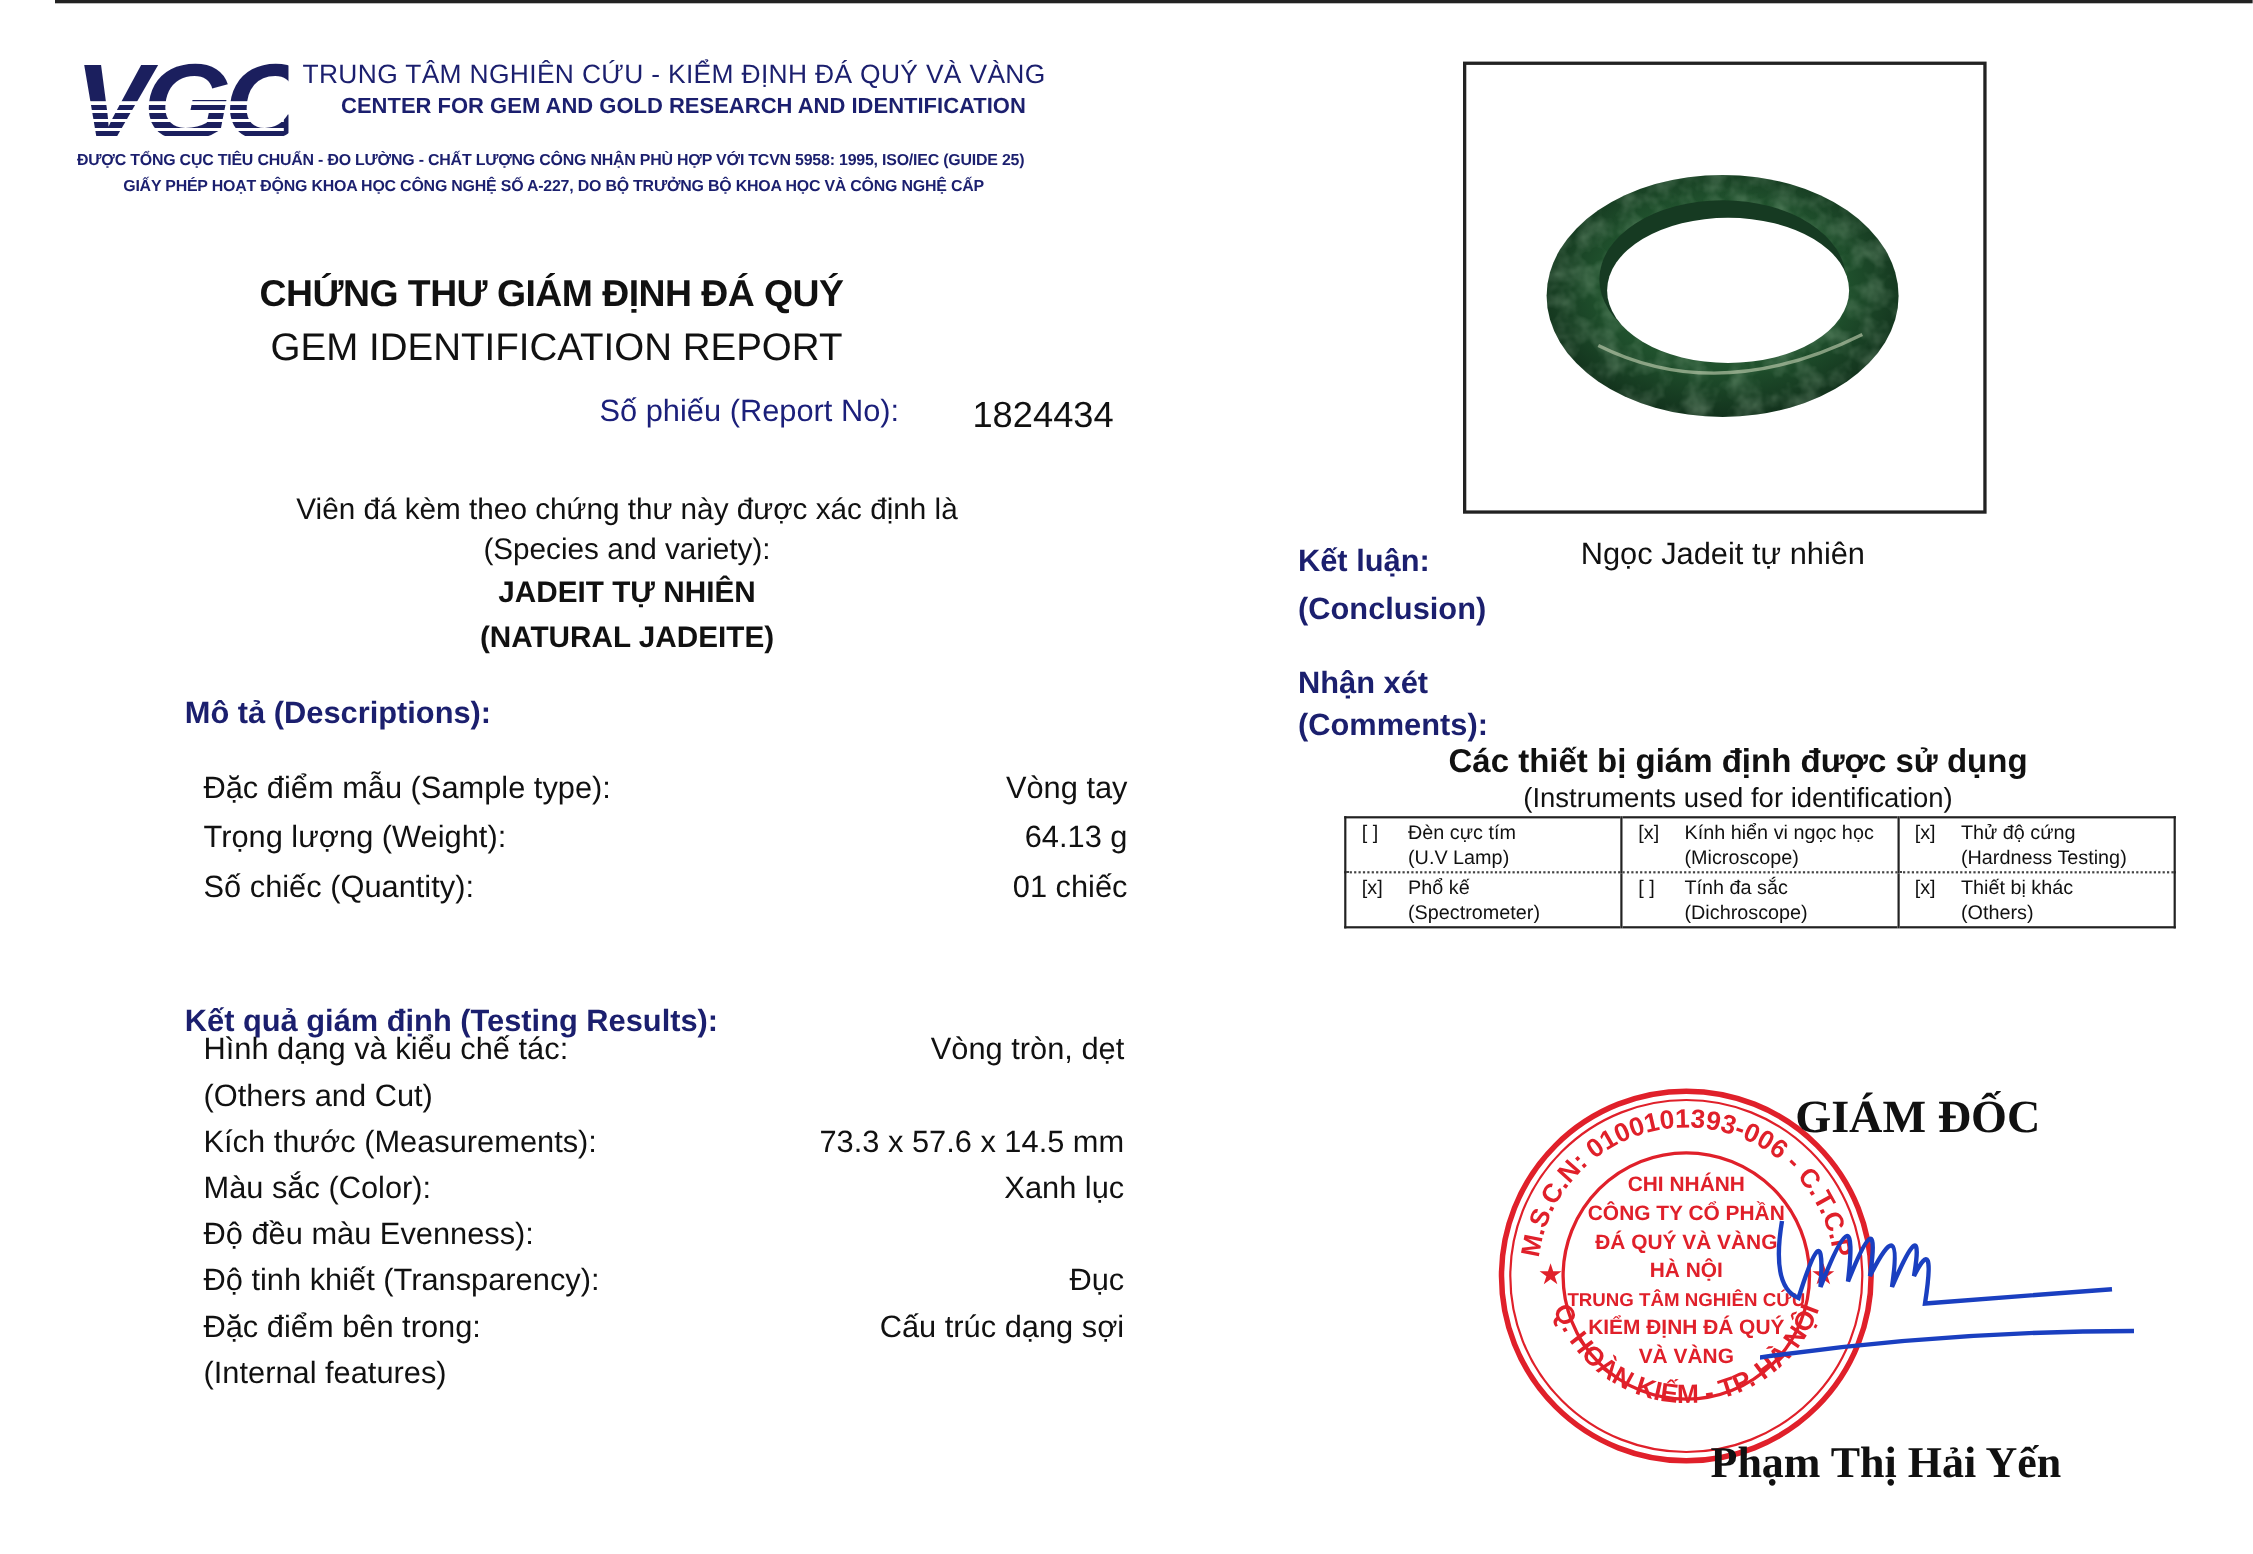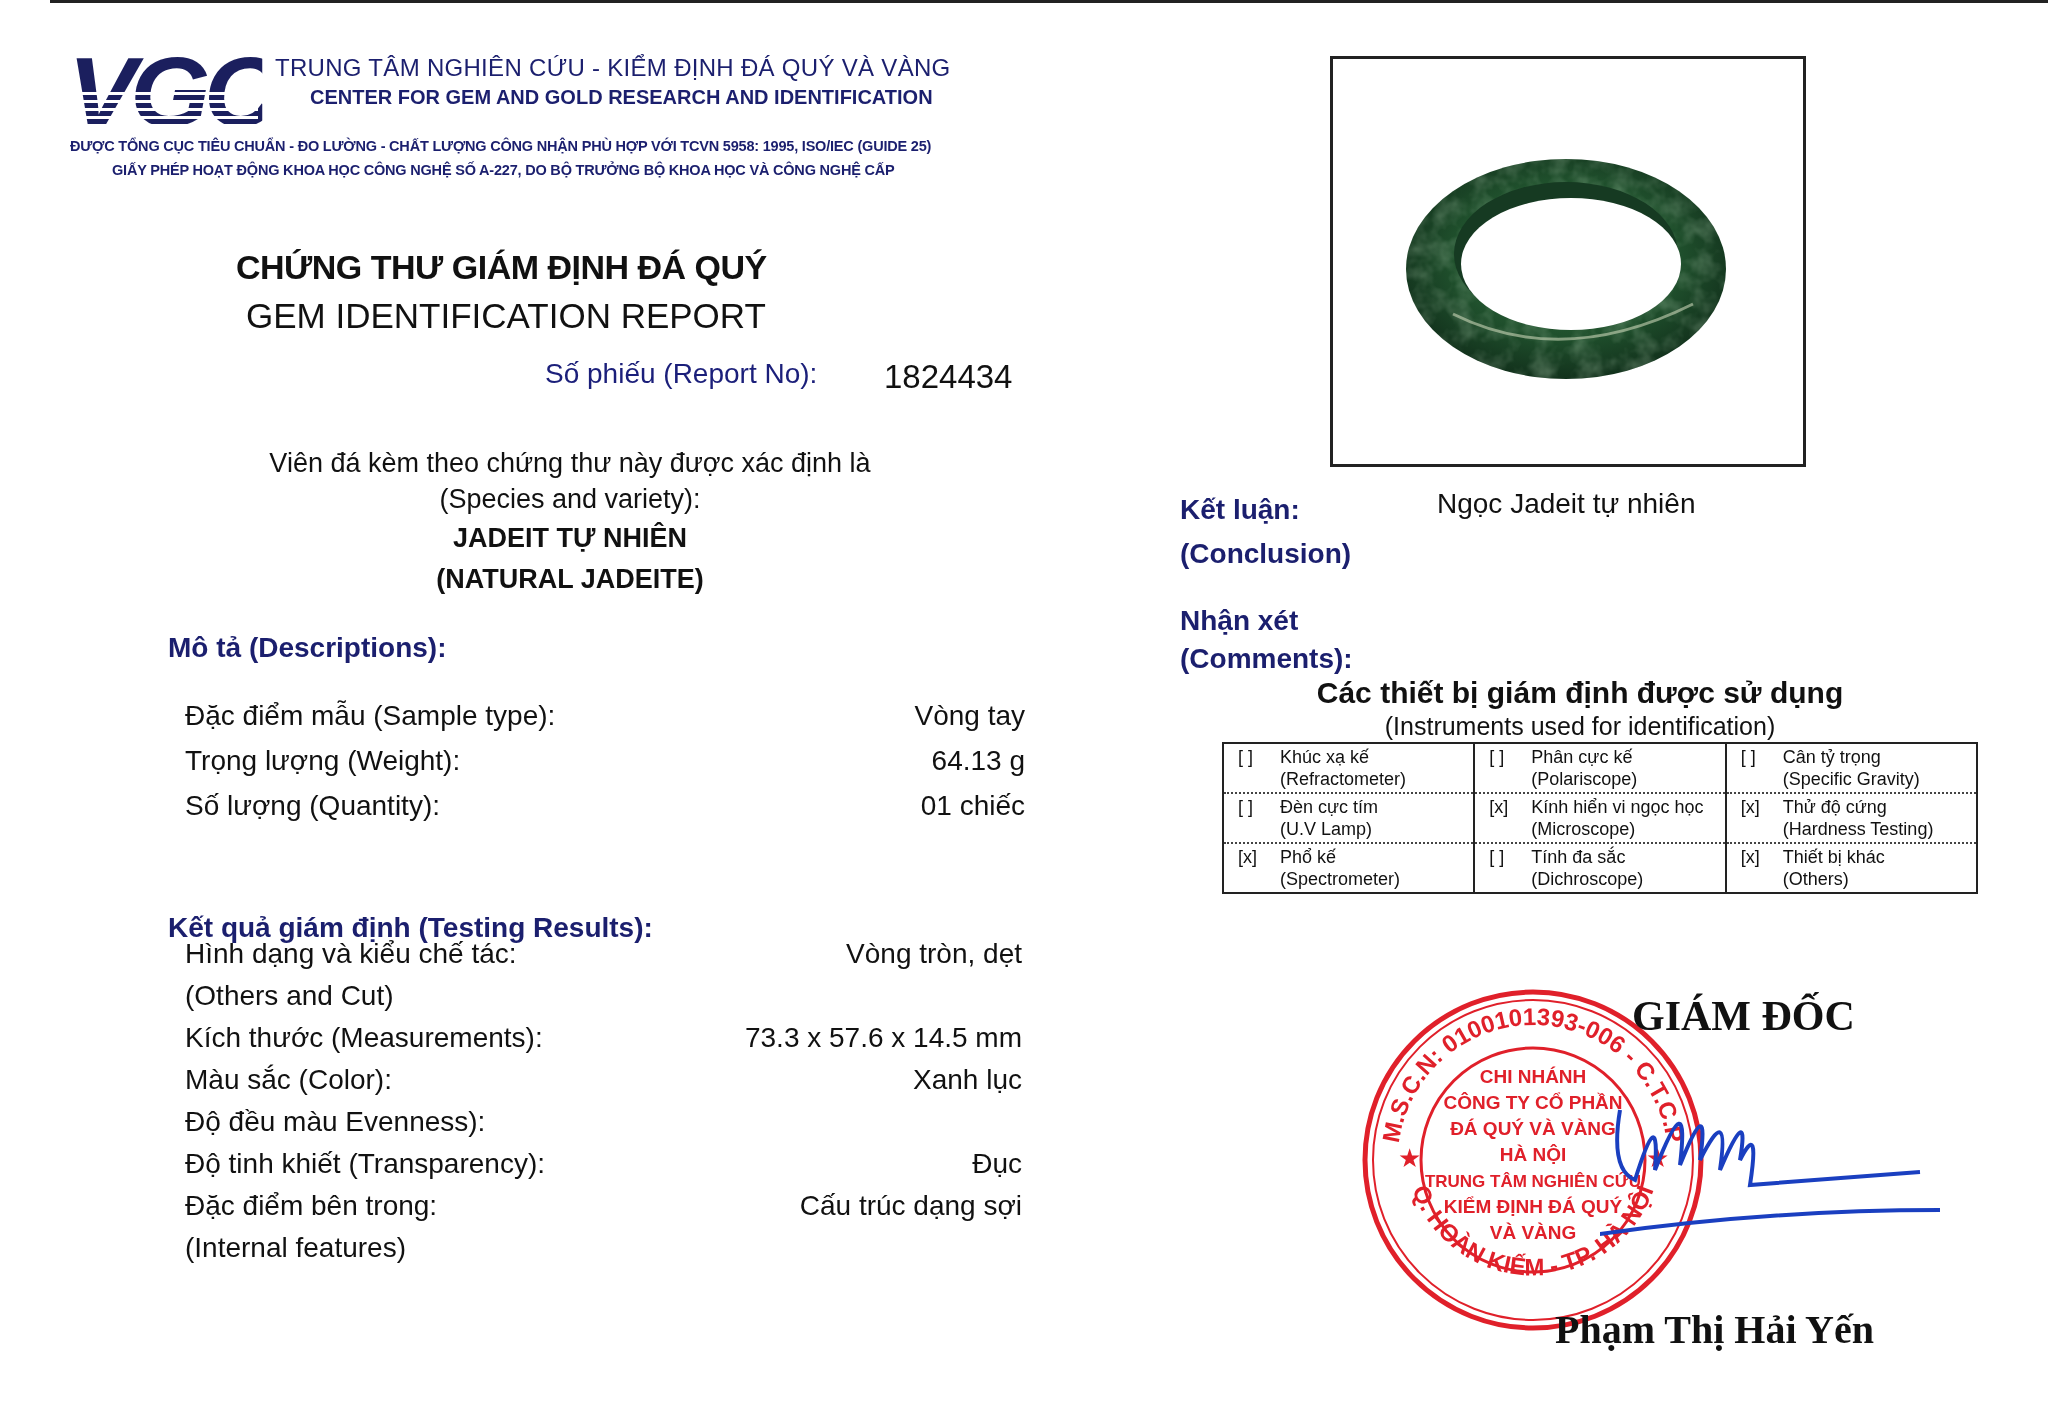--- a/index.html
+++ b/index.html
@@ -92,21 +92,21 @@
 <div class="abs sec" style="left:168px; top:632px;">Mô tả (Descriptions):</div>
 <div class="row" style="top:700px;">
   <span>Đặc điểm mẫu (Sample type):</span>
   <span class="v">Vòng tay</span>
 </div>
 <div class="row" style="top:745px;">
   <span>Trọng lượng (Weight):</span>
   <span class="v">64.13 g</span>
 </div>
 <div class="row" style="top:790px;">
-  <span>Số lượng (Quantity):</span>
+  <span>Số chiếc (Quantity):</span>
   <span class="v">01 chiếc</span>
 </div>
 
 <div class="abs sec" style="left:168px; top:912px;">Kết quả giám định (Testing Results):</div>
 <div class="row" style="top:938px; width:837px;">
   <span>Hình dạng và kiểu chế tác:</span>
   <span class="v">Vòng tròn, dẹt</span>
 </div>
 <div class="row" style="top:980px; width:837px;">
   <span>(Others and Cut)</span>
@@ -167,25 +167,20 @@
 
 <div class="abs comm-l">
   <div>Nhận xét</div>
   <div>(Comments):</div>
 </div>
 
 <div class="abs inst-t">Các thiết bị giám định được sử dụng</div>
 <div class="abs inst-s">(Instruments used for identification)</div>
 <table class="abs inst-table">
   <tbody>
-      <tr>
-    <td><span class="cb">[ ]</span><span>Khúc xạ kế</span><span class="en">(Refractometer)</span></td>
-    <td><span class="cb">[ ]</span><span>Phân cực kế</span><span class="en">(Polariscope)</span></td>
-    <td><span class="cb">[ ]</span><span>Cân tỷ trọng</span><span class="en">(Specific Gravity)</span></td>
-  </tr>
   <tr>
     <td><span class="cb">[ ]</span><span>Đèn cực tím</span><span class="en">(U.V Lamp)</span></td>
     <td><span class="cb">[x]</span><span>Kính hiển vi ngọc học</span><span class="en">(Microscope)</span></td>
     <td><span class="cb">[x]</span><span>Thử độ cứng</span><span class="en">(Hardness Testing)</span></td>
   </tr>
   <tr>
     <td><span class="cb">[x]</span><span>Phổ kế</span><span class="en">(Spectrometer)</span></td>
     <td><span class="cb">[ ]</span><span>Tính đa sắc</span><span class="en">(Dichroscope)</span></td>
     <td><span class="cb">[x]</span><span>Thiết bị khác</span><span class="en">(Others)</span></td>
   </tr>

